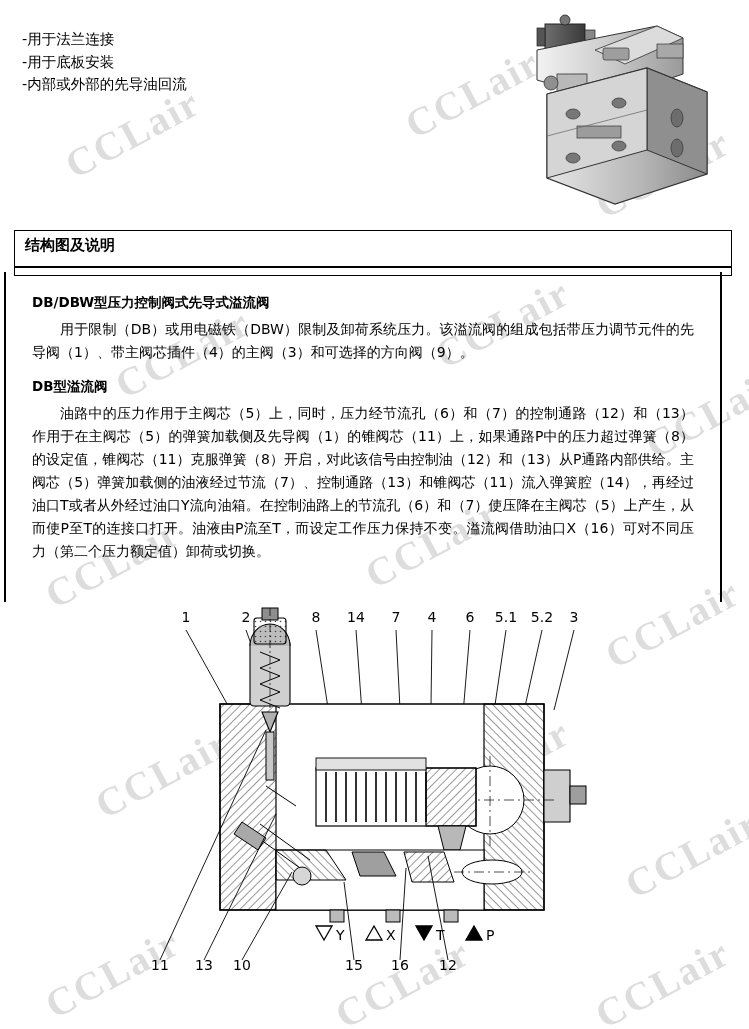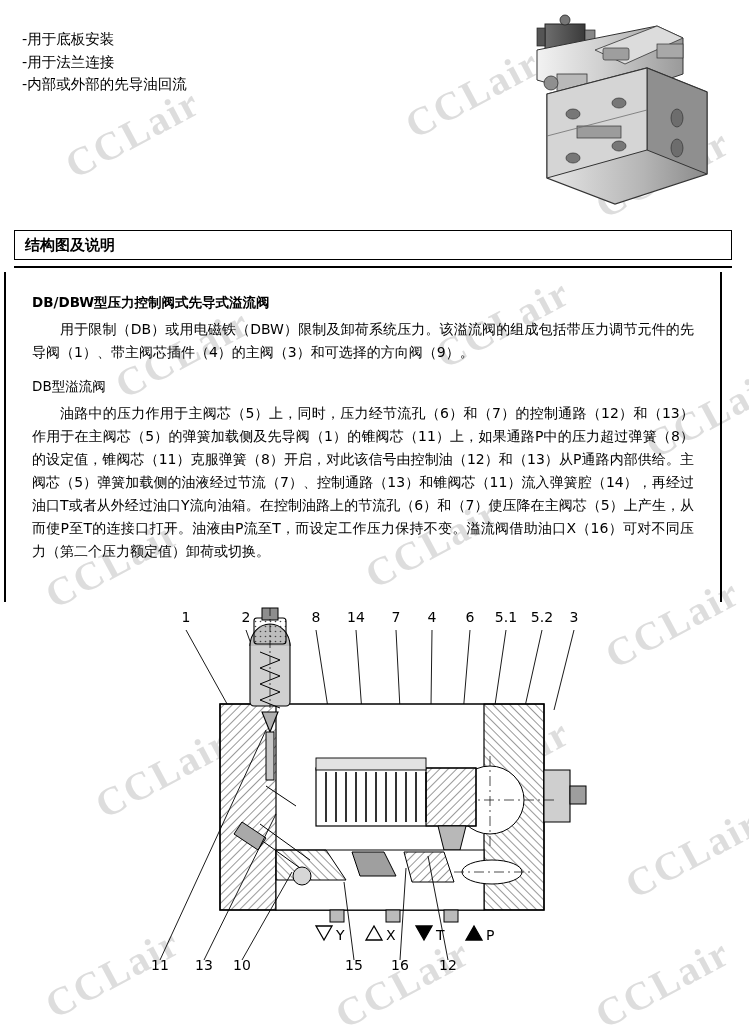--- a/index.html
+++ b/index.html
@@ -21,41 +21,41 @@
     font-size:14.5px;line-height:22.5px;
   }
   .features div{white-space:nowrap;}
   
   .photo{
     position:absolute;right:22px;top:8px;width:220px;height:200px;z-index:10;
   }
   .photo svg{display:block;}
   
   .sect-bar{
-    position:absolute;left:14px;top:230px;width:718px;height:30px;
+    position:absolute;left:14px;top:230px;width:718px;height:46px;
     border:1.5px solid #000;box-sizing:border-box;z-index:10;padding-left:20px;
   }
   .sect-bar span{
     position:absolute;left:10px;top:5px;font-size:15px;font-weight:bold;
   }
   .sect-rule{
     position:absolute;left:14px;top:266px;width:718px;height:2px;background:#000;z-index:10;
   }
   
   .body-wrap{
     position:absolute;left:4px;top:272px;width:718px;height:330px;
     border-left:2px solid #000;border-right:2px solid #000;box-sizing:border-box;z-index:10;
   }
   .body-inner{padding:22px 26px 0 26px;}
   .h-title{font-size:13.5px;font-weight:bold;margin:0 0 6px 0;}
   .p{
     font-size:14px;line-height:23px;text-align:justify;margin:0 0 10px 0;
     text-indent:28px;
   }
-  .h-title2{font-size:13.5px;font-weight:normal;margin:14px 0 6px 0;}
+  .h-title2{font-size:13.5px;font-weight:bold;margin:14px 0 6px 0;}
   
   .diagram{
     position:absolute;left:14px;top:600px;width:718px;height:418px;z-index:10;
   }
   .diagram svg{display:block;}
   .lbl{font-size:14px;font-family:"DejaVu Sans","Liberation Sans",sans-serif;}
 </style>
 </head>
 <body>
 
@@ -71,22 +71,22 @@
     <div class="wm" style="left: 600px; top: 600px;">CCLair</div>
     <div class="wm" style="left: 90px; top: 750px;">CCLair</div>
     <div class="wm" style="left: 430px; top: 740px;">CCLair</div>
     <div class="wm" style="left: 620px; top: 830px;">CCLair</div>
     <div class="wm" style="left: 40px; top: 950px;">CCLair</div>
     <div class="wm" style="left: 330px; top: 960px;">CCLair</div>
     <div class="wm" style="left: 590px; top: 960px;">CCLair</div>
   </div>
 
 <div class="features">
+  <div>-用于法兰连接</div>
   <div>-用于底板安装</div>
-  <div>-用于法兰连接</div>
   <div>-内部或外部的先导油回流</div>
 </div>
 
 <div class="photo">
 <svg width="220" height="200" viewBox="0 0 220 200" xmlns="http://www.w3.org/2000/svg">
   <defs>
     <linearGradient id="mg" x1="0" y1="0" x2="1" y2="0">
       <stop offset="0%" stop-color="#f2f2f2"></stop>
           <stop offset="45%" stop-color="#cfcfcf"></stop>
       <stop offset="100%" stop-color="#9a9a9a"></stop>

